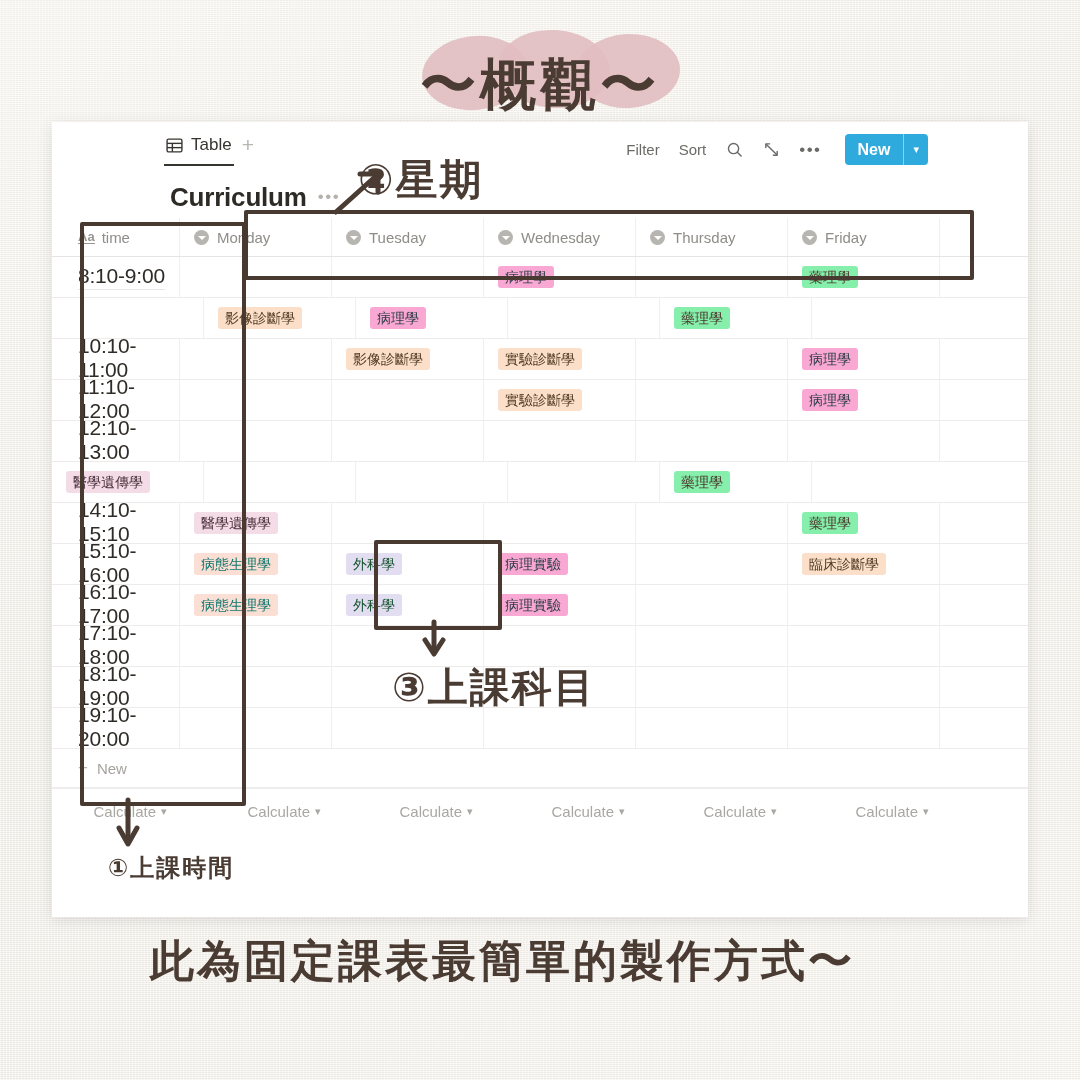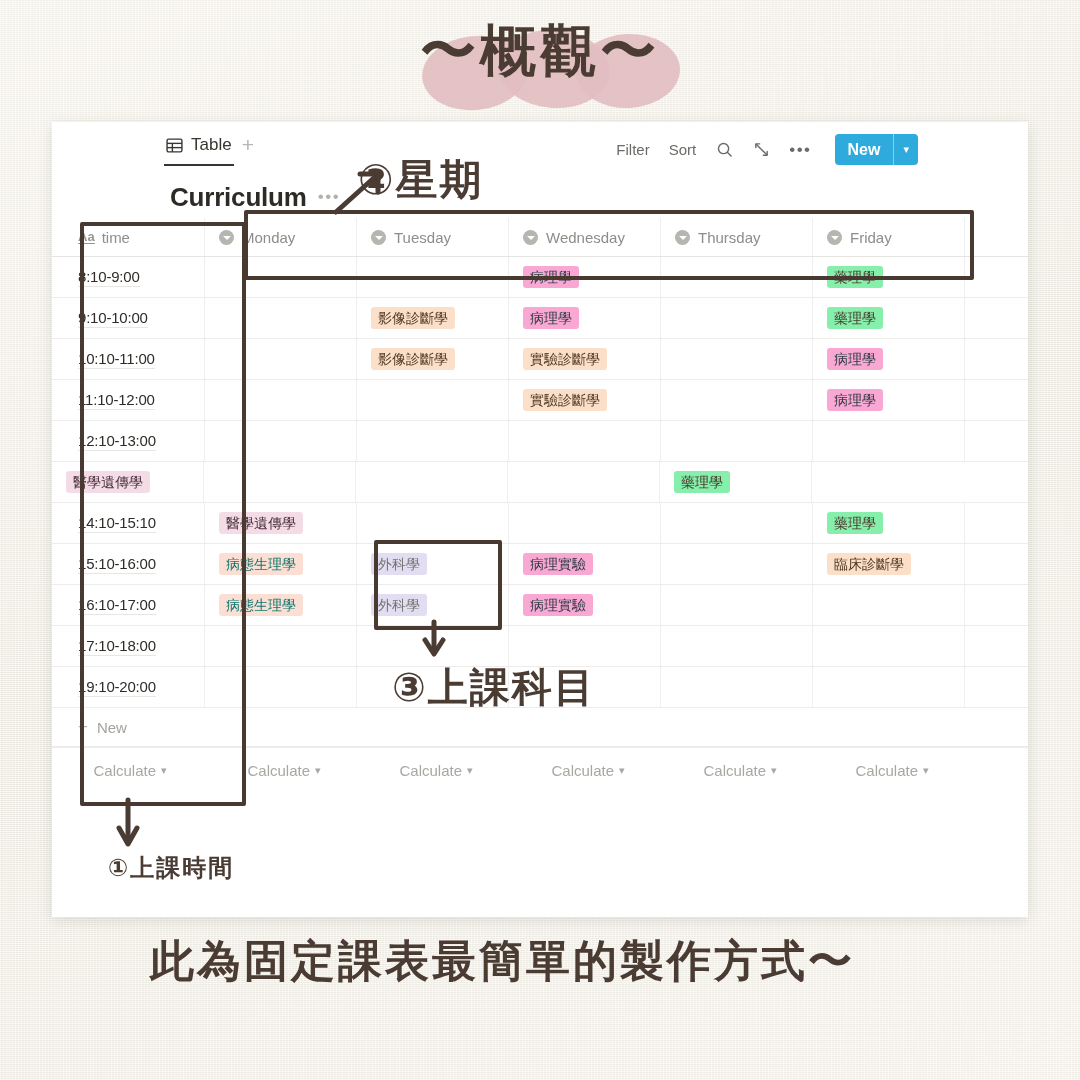--- a/index.html
+++ b/index.html
@@ -13,21 +13,21 @@
     position:absolute;inset:0;pointer-events:none;z-index:0;
     background:
       repeating-linear-gradient(0deg, rgba(255,255,255,.55) 0px, rgba(255,255,255,.55) 1px, rgba(0,0,0,.012) 1px, rgba(0,0,0,.012) 2px),
       repeating-linear-gradient(90deg, rgba(255,255,255,.35) 0px, rgba(255,255,255,.35) 1px, rgba(0,0,0,.010) 1px, rgba(0,0,0,.010) 3px),
       linear-gradient(160deg,#f7f5ef 0%,#efece4 50%,#f5f2ec 100%);
   }
 
   
   .title-wrap{
     position:absolute;top:14px;left:0;width:1080px;height:110px;z-index:5;
-    display:flex;align-items:flex-start;justify-content:center;
+    display:flex;align-items:flex-end;justify-content:center;
   }
   .title-blobs{position:absolute;left:50%;top:50%;transform:translate(-50%,-50%);width:340px;height:78px;}
   .title-blobs i{position:absolute;display:block;background:#e2bec1;border-radius:50%;opacity:.92;}
   .b1{left:52px;top:6px;width:106px;height:74px;transform:rotate(-6deg);}
   .b2{left:128px;top:0px;width:112px;height:78px;transform:rotate(4deg);}
   .b3{left:206px;top:4px;width:104px;height:74px;transform:rotate(-3deg);}
   .title-text{
     position:relative;z-index:2;
     font-family:"DejaVu Sans","Liberation Sans",sans-serif;
     font-size:56px;font-weight:700;color:#4a3b33;letter-spacing:4px;
@@ -48,21 +48,21 @@
   }
   .view-tabs{position:absolute;left:112px;top:10px;display:flex;align-items:center;gap:8px;}
   .view-tab{
     display:flex;align-items:center;gap:8px;font-size:17px;color:#37352f;
     padding:3px 2px 9px 2px;border-bottom:2px solid #37352f;
   }
   .grid-icon{display:inline-block;width:17px;height:17px;position:relative;}
   .grid-icon svg{display:block;}
   .add-view{font-size:21px;color:#b9b7b2;line-height:1;padding-bottom:9px;}
 
-  .top-actions{position:absolute;right:110px;top:12px;display:flex;align-items:center;gap:19px;text-align:right;}
+  .top-actions{position:absolute;right:100px;top:12px;display:flex;align-items:center;gap:19px;text-align:right;}
   .ta-text{font-size:15px;color:#6b6a66;}
   .ta-icon{width:18px;height:18px;display:flex;align-items:center;justify-content:center;color:#6b6a66;}
   .ta-dots{font-size:17px;color:#6b6a66;letter-spacing:1.5px;line-height:8px;}
   .new-btn{
     display:flex;align-items:stretch;height:31px;background:#2eaadc;border-radius:4px;overflow:hidden;
     margin-left:4px;
   }
   .new-btn .lbl{
     display:flex;align-items:center;padding:0 13px;color:#fff;font-size:16px;font-weight:600;
   }
@@ -75,52 +75,52 @@
   .db-title-dots{font-size:17px;color:#b4b2ad;letter-spacing:1.6px;padding-bottom:6px;}
 
   
   .tbl{position:absolute;left:0;top:96px;width:100%;}
   .trow{display:flex;height:40px;border-bottom:1px solid #edecea;}
   .trow.hdr{height:38px;border-bottom:1px solid #e6e4e1;}
   .tcell{
     box-sizing:border-box;border-right:1px solid #f0efed;
     display:flex;align-items:center;padding-left:14px;overflow:hidden;
   }
-  .c-time{width:153px;padding-left:26px;}
+  .c-time{width:128px;padding-left:26px;}
   .c-day{width:152px;}
   .c-last{width:60px;border-right:none;}
 
   .hdr .tcell{color:#8f8d88;font-size:15px;}
   .hdr-aa{
     display:inline-block;font-size:13px;color:#9a9791;border-bottom:1.6px solid #9a9791;
     line-height:13px;margin-right:7px;font-weight:600;
   }
   .sel-icon{
     width:15px;height:15px;border-radius:50%;background:#b7b5b0;margin-right:8px;
     display:flex;align-items:center;justify-content:center;flex:none;
   }
   .sel-icon::after{
     content:"";width:0;height:0;border-left:4px solid transparent;border-right:4px solid transparent;
     border-top:4.5px solid #ffffff;margin-top:1px;
   }
 
   .time-txt{
-    font-size:15px;color:#2f2c28;border-bottom:1px solid #e8e6e3;padding-bottom:1px;
+    font-size:21px;color:#2f2c28;border-bottom:1px solid #e8e6e3;padding-bottom:1px;
     letter-spacing:-.2px;
   }
   .tag{
     display:inline-block;font-size:14px;line-height:1;padding:4px 7px;border-radius:3px;
     font-family:"DejaVu Sans","Liberation Sans",sans-serif;white-space:nowrap;
   }
   .t-blue{background:#f9a8d4;color:#2e3c45;}
   .t-orange{background:#fbdfc8;color:#513a23;}
   .t-tan{background:#86efac;color:#4b382c;}
   .t-pink{background:#f4dce6;color:#4a2f3c;}
   .t-peach{background:#fbdfd4;color:#0f766e;}
-  .t-purple{background:#e2ddf0;color:#737373;}
+  .t-purple{background:#e2ddf0;color:#14532d;}
 
   .new-row{display:flex;height:38px;align-items:center;border-bottom:1px solid #edecea;}
   .new-row .plus{font-size:17px;color:#b6b4af;padding-left:26px;padding-right:9px;}
   .new-row .lbl{font-size:15px;color:#a5a39e;}
 
   .calc-row{display:flex;height:44px;align-items:center;border-top:1px solid #ededeb;}
   .calc-cell{box-sizing:border-box;display:flex;align-items:center;justify-content:center;}
   .calc-cell.first{width:156px;}
   .calc-cell.day{width:152px;}
   .calc-txt{font-size:15px;color:#a9a7a2;}
@@ -246,23 +246,20 @@
           <div class="tcell c-day">
             <span class="tag t-blue">病理學</span>
           </div>
           <div class="tcell c-day"></div>
           <div class="tcell c-day">
             <span class="tag t-tan">藥理學</span>
           </div>
           <div class="tcell c-last"></div>
         </div>
         <div class="trow">
-          <div class="tcell c-time">
-            <span class="time-txt">9:10-10:00</span>
-          </div>
           <div class="tcell c-day"></div>
           <div class="tcell c-day">
             <span class="tag t-orange">影像診斷學</span>
           </div>
           <div class="tcell c-day">
             <span class="tag t-blue">病理學</span>
           </div>
           <div class="tcell c-day"></div>
           <div class="tcell c-day">
             <span class="tag t-tan">藥理學</span>
@@ -371,20 +368,31 @@
           <div class="tcell c-day">
             <span class="tag t-blue">病理實驗</span>
           </div>
           <div class="tcell c-day"></div>
           <div class="tcell c-day"></div>
           <div class="tcell c-last"></div>
         </div>
         <div class="trow">
           <div class="tcell c-time">
             <span class="time-txt">17:10-18:00</span>
+          </div>
+          <div class="tcell c-day"></div>
+          <div class="tcell c-day"></div>
+          <div class="tcell c-day"></div>
+          <div class="tcell c-day"></div>
+          <div class="tcell c-day"></div>
+          <div class="tcell c-last"></div>
+        </div>
+        <div class="trow">
+          <div class="tcell c-time">
+            <span class="time-txt">18:10-19:00</span>
           </div>
           <div class="tcell c-day"></div>
           <div class="tcell c-day"></div>
           <div class="tcell c-day"></div>
           <div class="tcell c-day"></div>
           <div class="tcell c-day"></div>
           <div class="tcell c-last"></div>
         </div>
         <div class="trow">
           <div class="tcell c-time">

